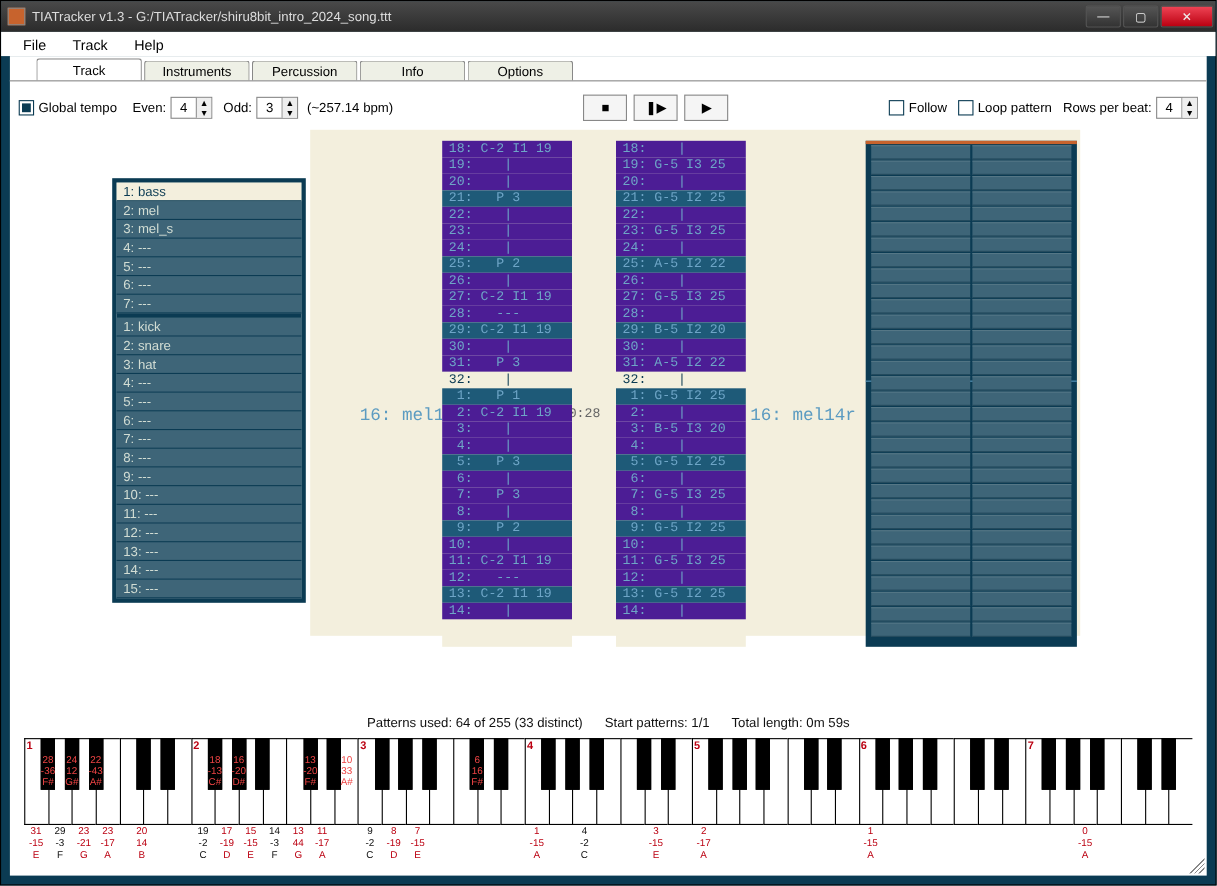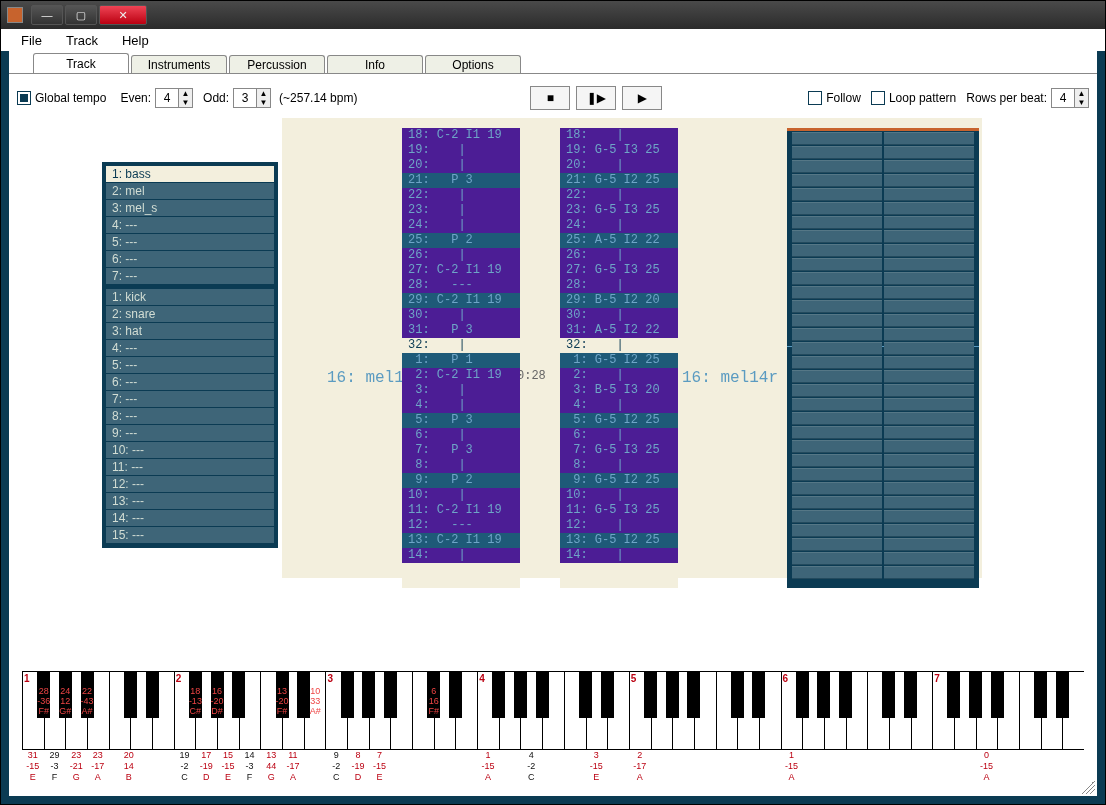--- a/index.html
+++ b/index.html
@@ -90,20 +90,21 @@
 
   .resize-grip { position:absolute; right:2px; bottom:2px; width:14px; height:14px; background:
     linear-gradient(135deg, transparent 0 50%, #888 50% 55%, transparent 55% 65%, #888 65% 70%, transparent 70% 80%, #888 80% 85%, transparent 85%); }
 </style>
 </head>
 <body>
 
 <div class="window">
   <div class="titlebar">
     <div class="icon"></div>
+    <div class="title">TIATracker v1.3 - G:/TIATracker/shiru8bit_intro_2024_song.ttt</div>
     <div class="winbtns">
       <div class="winbtn">—</div>
       <div class="winbtn">▢</div>
       <div class="winbtn big close">✕</div>
     </div>
   </div>
 
   <div class="menubar">
     <div class="menu">File</div>
     <div class="menu">Track</div>
@@ -405,20 +406,27 @@
               <div class="bar"></div>
               <div class="bar"></div>
             </div>
             <div class="slot" style="top: 438px;">
               <div class="bar"></div>
               <div class="bar"></div>
             </div>
           </div>
       </div>
 
+      <div class="statusline" style="position:absolute; left:0; right:0; bottom:132px;">
+        <span>Patterns used: 64 of 255 (33 distinct)</span>
+        &nbsp;&nbsp;&nbsp;&nbsp;
+        <span>Start patterns: 1/1</span>
+        &nbsp;&nbsp;&nbsp;&nbsp;
+        <span>Total length: 0m 59s</span>
+      </div>
 
       <div class="piano-wrap">
         <div class="piano" id="piano">
             <div class="wkey" style="left: 0px; width: 21.6735px;"></div>
             <div class="wkey" style="left: 21.6735px; width: 21.6735px;"></div>
             <div class="wkey" style="left: 43.3469px; width: 21.6735px;"></div>
             <div class="wkey" style="left: 65.0204px; width: 21.6735px;"></div>
             <div class="wkey" style="left: 86.6939px; width: 21.6735px;"></div>
             <div class="wkey" style="left: 108.367px; width: 21.6735px;"></div>
             <div class="wkey" style="left: 130.041px; width: 21.6735px;"></div>

